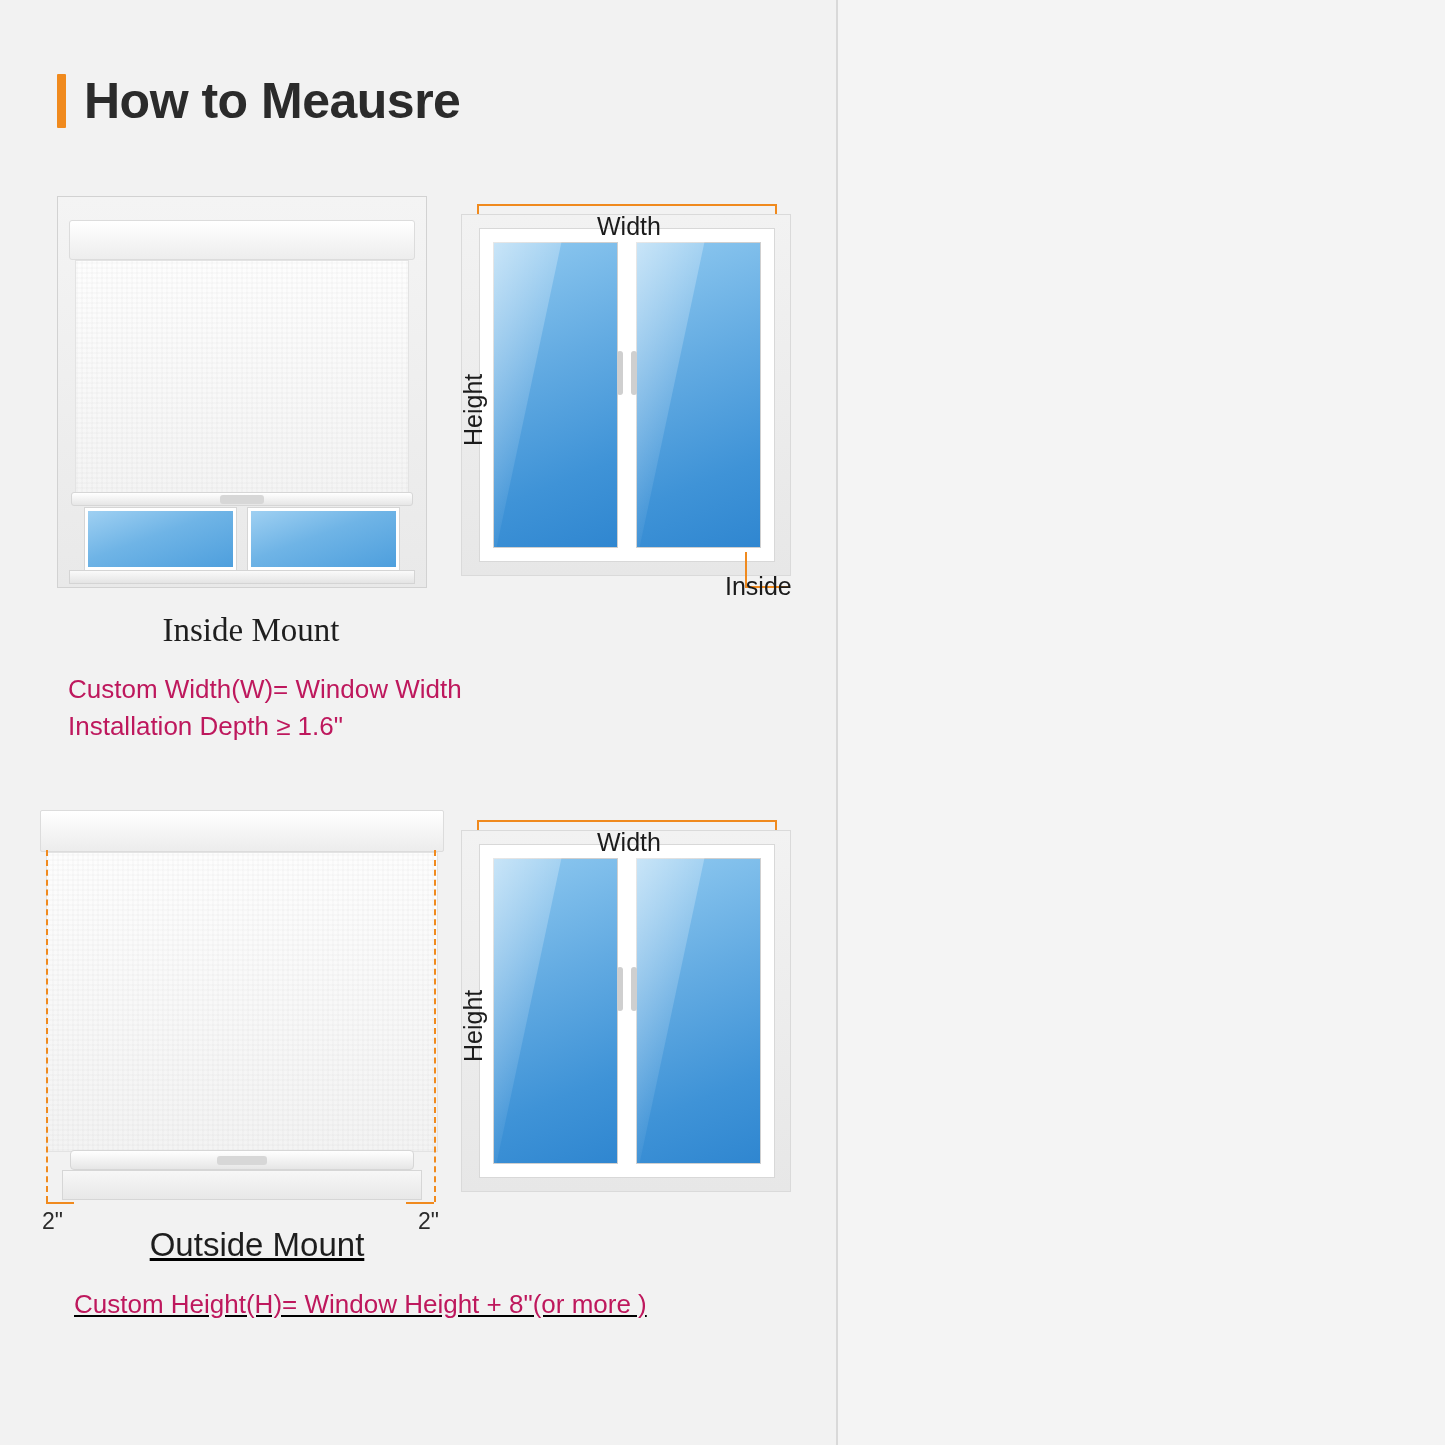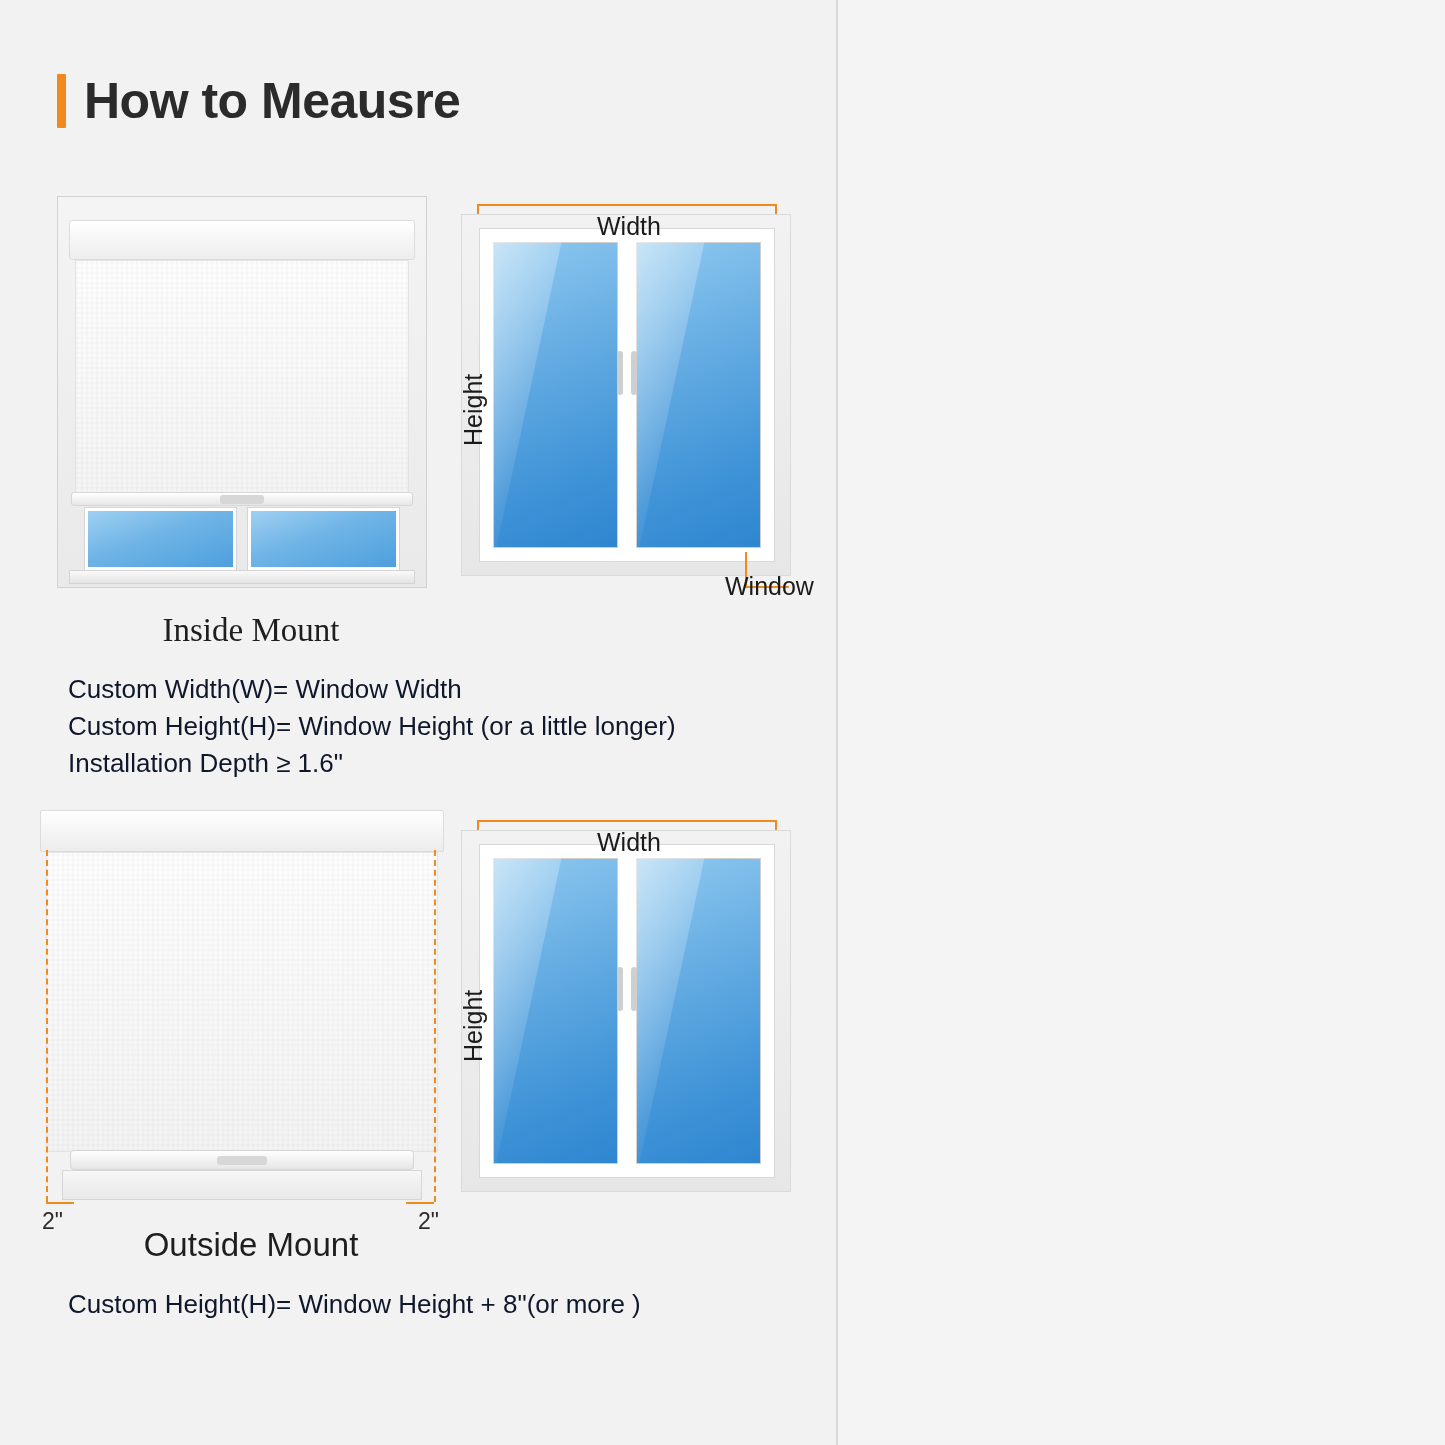--- a/index.html
+++ b/index.html
@@ -31,21 +31,21 @@
 
   
   .left { position:absolute; left:0; top:0; width:836px; height:1056px; }
   #left-heading { position:absolute; left:57px; top:72px; }
 
   .mount-block { position:absolute; }
   .mount-title {
     font-size:33px; color:#1e1e1e; font-weight:500;
     text-align:center;
   }
-  .mount-lines { font-size:26px; color:#0f172a; line-height:1.42; }
+  .mount-lines { font-size:26px; color:#be185d; line-height:1.42; }
   .mount-lines div { white-space:nowrap; }
 
   
   .shade-wrap { position:relative; }
 
   
   #inside-drawing { position:absolute; left:57px; top:196px; width:370px; height:392px; }
   .outer-casing {
     position:absolute; left:0; top:0; width:370px; height:392px;
     background:linear-gradient(180deg,#f4f4f4,#e9e9e9);
@@ -216,28 +216,27 @@
       <div class="win-handles" style="left:158px; top:155px;">
         <span style="left:4px; top:0;"></span>
           <span style="left:18px; top:0;"></span>
       </div>
 
       <div class="lbl" style="left:142px; top:16px;">Width</div>
       <div class="lbl lbl-vert" style="left:4px; top:250px;">Height</div>
 
       <div class="tick" style="left:290px; top:356px; width:2px; height:36px;"></div>
       <div class="tick" style="left:290px; top:390px; width:44px; height:2px;"></div>
-      <div class="lbl" style="left:270px; top:376px;">Window</div>
+      <div class="lbl" style="left:270px; top:376px;">Inside</div>
     </div>
 
     <div class="mount-block" style="left:0; top:612px; width:700px;">
       <div class="mount-title" style="width:430px; margin-left:36px;font-family:Liberation Serif, serif;">Inside Mount</div>
       <div class="mount-lines" style="margin-left:68px; margin-top:22px;">
         <div>Custom Width(W)= Window Width</div>
-        <div>Custom Height(H)= Window Height (or a little longer)</div>
         <div>Installation Depth ≥ 1.6"</div>
       </div>
     </div>
 
     <div id="outside-drawing">
       <div class="om-head"></div>
       <div class="om-fabric"></div>
       <div class="om-bottomrail"></div>
       <div class="om-handle"></div>
       <div class="om-wallframe"></div>
@@ -270,21 +269,21 @@
       </div>
       <div class="win-handles" style="left:158px; top:155px;">
         <span style="left:4px; top:0;"></span>
           <span style="left:18px; top:0;"></span>
       </div>
 
       <div class="lbl" style="left:142px; top:16px;">Width</div>
       <div class="lbl lbl-vert" style="left:4px; top:250px;">Height</div>
     </div>
 
-    <div class="mount-block" style="left:0; top:1226px; width:760px;">
+    <div class="mount-block" style="left:6px; top:1226px; width:760px;text-decoration:underline;">
       <div class="mount-title" style="width:430px; margin-left:36px;">Outside Mount</div>
       <div class="mount-lines" style="margin-left:68px; margin-top:22px;">
         <div>Custom Height(H)= Window Height + 8"(or more )</div>
       </div>
     </div>
   </div>
 
   <div class="right">
 
     

